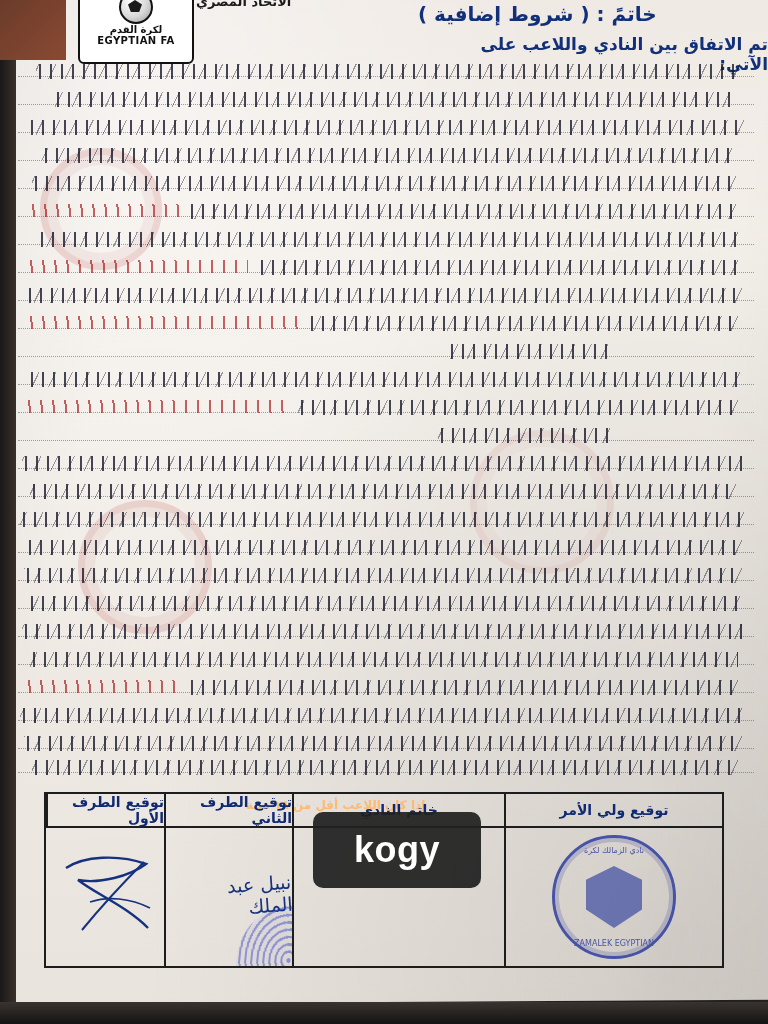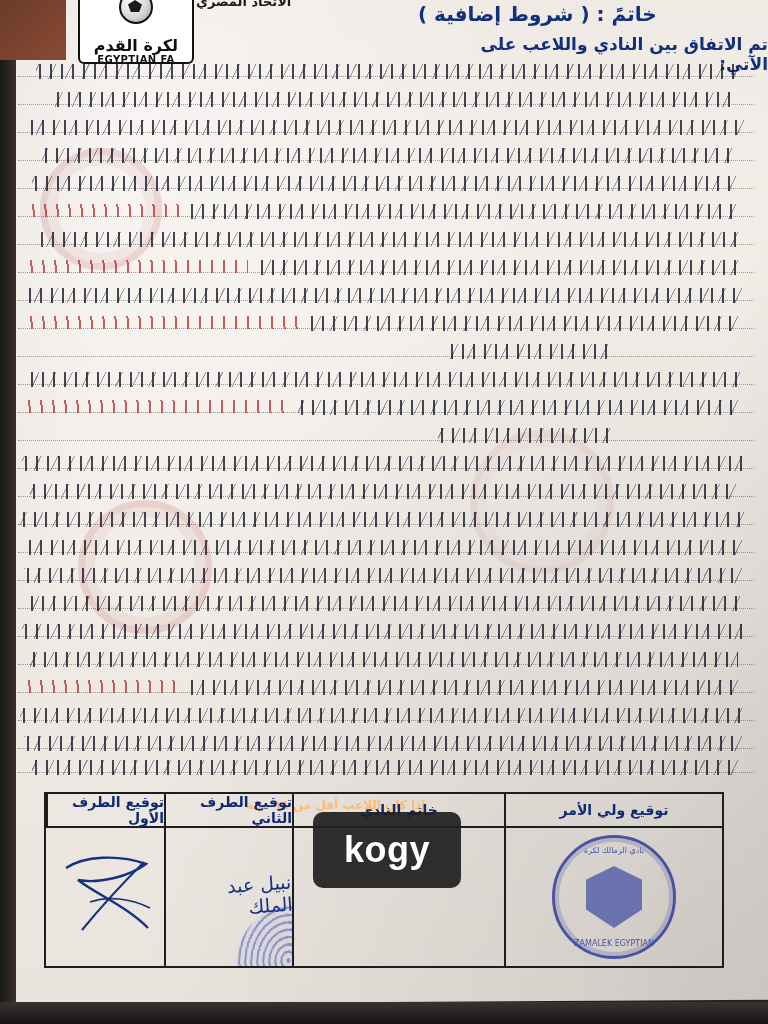--- a/index.html
+++ b/index.html
@@ -81,21 +81,21 @@
   .crest .ball::before{
     content:"";position:absolute;left:7px;top:8px;width:14px;height:12px;
     background:#1b1b1b;clip-path:polygon(50% 0,100% 38%,80% 100%,20% 100%,0 38%);
   }
   .crest .l1, .crest .l2 {
     font-family: "DejaVu Sans", sans-serif;
     font-weight: bold;
     color: #111;
     line-height: 1.05;
   }
-  .crest .l1 { font-size: 16px; margin-top: 14px; }
+  .crest .l1 { font-size: 10px; margin-top: 1px; }
   .crest .l2 { font-size: 10px; letter-spacing: .4px; }
 
   .hdr-right{
     position:absolute; right:auto; left:196px; top:-6px;
     font-weight:bold; color:#1b1b1b; font-size:13px;
     font-family:"DejaVu Sans", sans-serif;
   }
 
   .title-ar{
     position:absolute;
@@ -238,21 +238,21 @@
   .age-note{
     position:absolute;
     left: 246px; top: 798px;
     font-size: 12px; color:#fdba74; font-weight:bold;
   }
 
   
   .kogy{
     position:absolute;
     left: 313px; top: 812px;
-    width: 148px; height: 76px;
+    width: 168px; height: 76px;
     background: rgba(32,32,32,0.93);
     border-radius: 10px;
     display:flex; align-items:center; justify-content:center;
     color:#fff; font-size: 36px; font-weight: bold;
     letter-spacing: .5px;
     font-family:"Liberation Sans", sans-serif;
     direction: ltr;
   }
 
   

